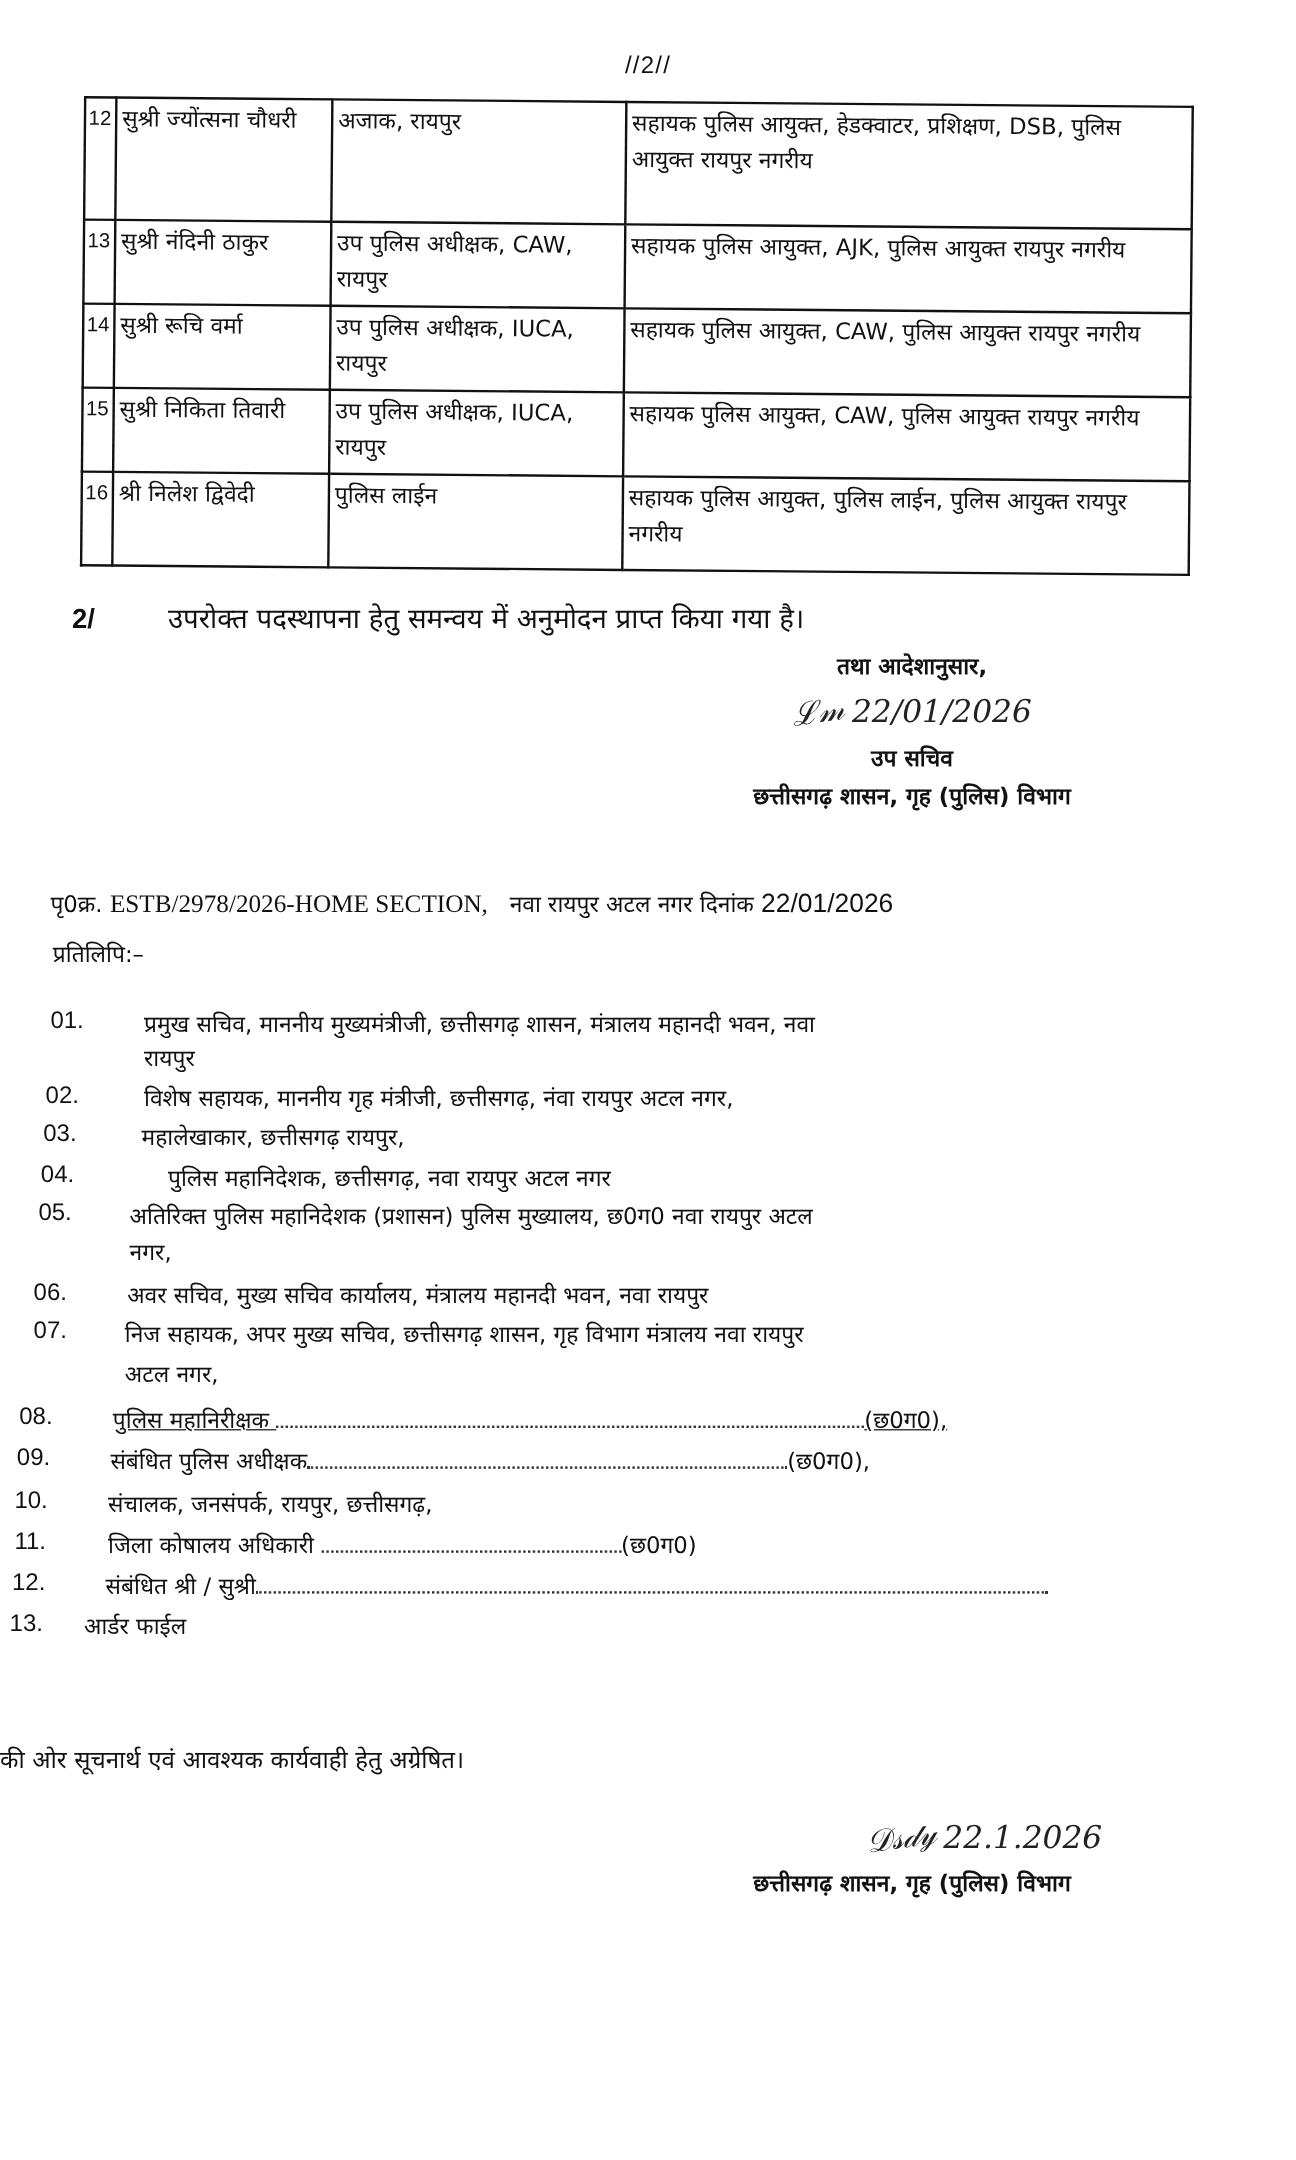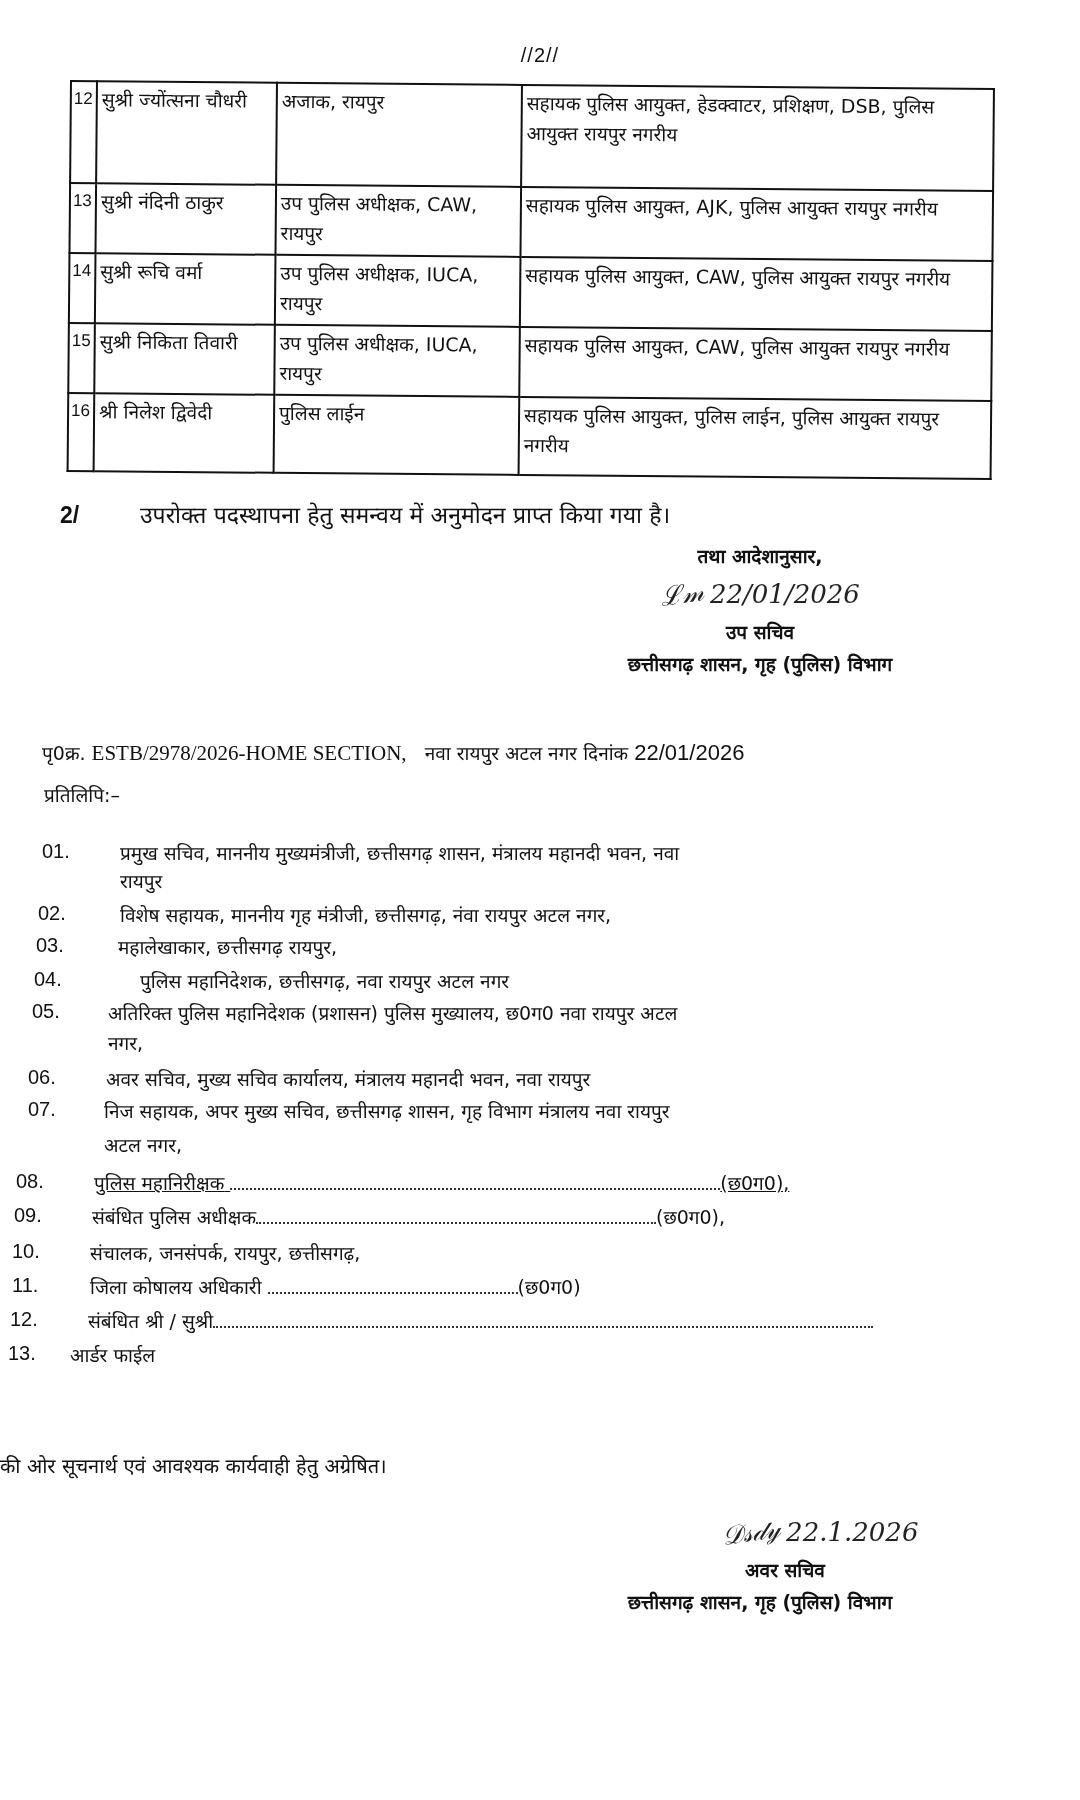--- a/index.html
+++ b/index.html
@@ -185,15 +185,14 @@
     <span class="t" style="left:70px;">आर्डर फाईल</span>
   </div>
 </div>
 
 <div class="closing">की ओर सूचनार्थ एवं आवश्यक कार्यवाही हेतु अग्रेषित।</div>
 
 <div class="sig-block sig2">
   <div class="handsig" style="margin-left:120px;">
     <span class="scribble">𝒟𝓈𝒹𝓎</span><span>22.1.2026</span>
   </div>
-  <div style="margin-left:50px;">अवर सचिव</div>
   <div>छत्तीसगढ़ शासन, गृह (पुलिस) विभाग</div>
 </div>
 
 </body></html>

